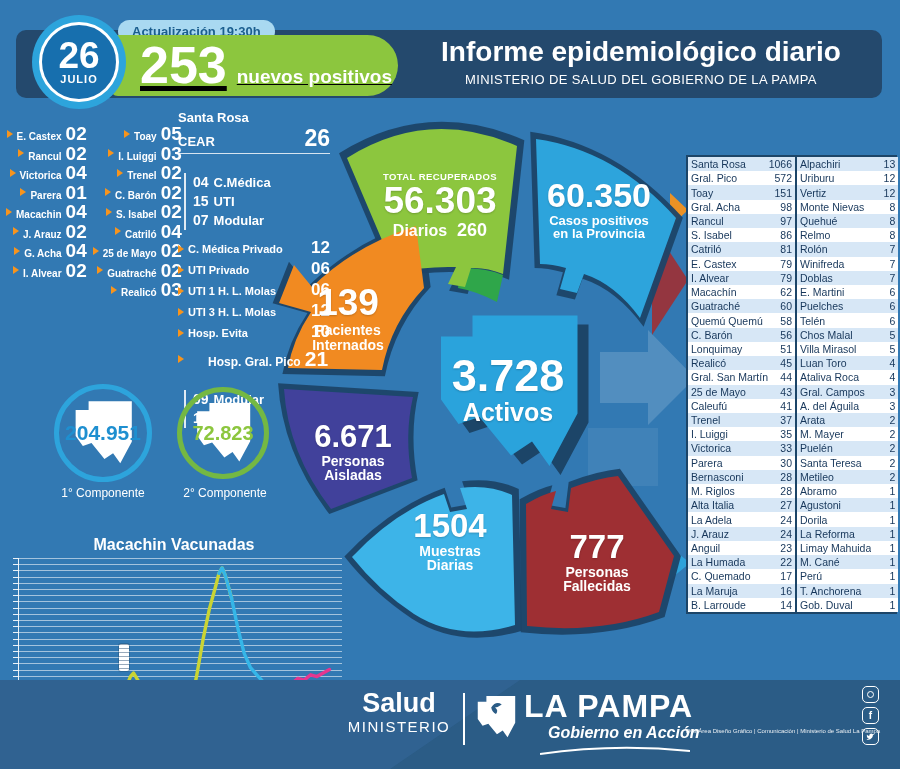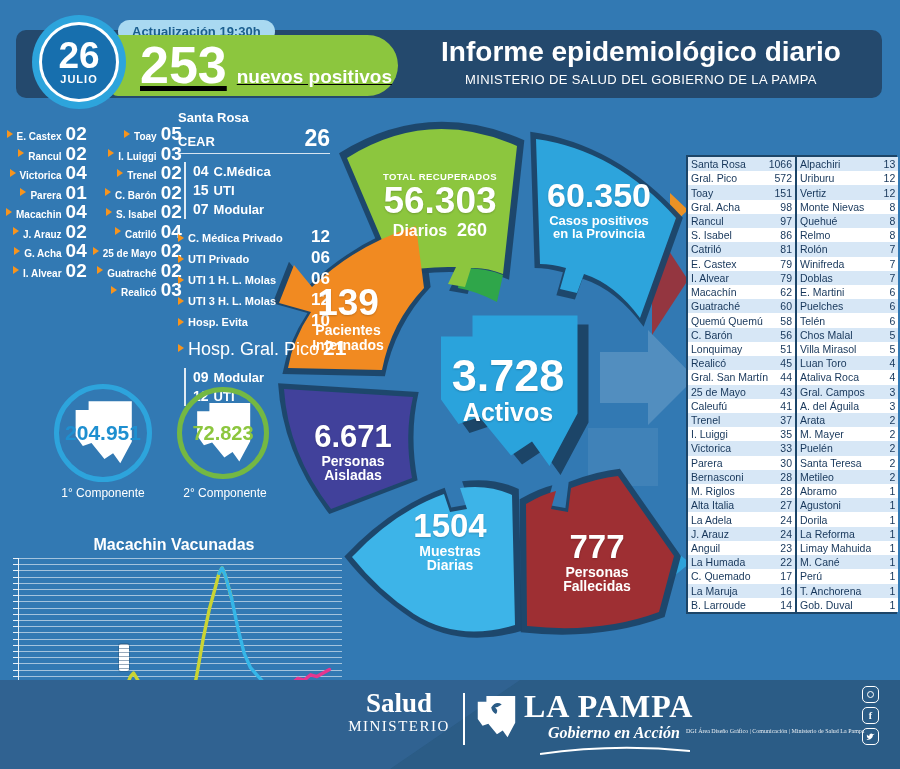--- a/index.html
+++ b/index.html
@@ -34,29 +34,29 @@
     border-left:6px solid var(--aorange);margin-right:4px;align-self:center;}
   .dc-name{font-size:10px;font-weight:bold;color:#fff;white-space:nowrap;}
   .dc-val{font-size:19px;font-weight:bold;color:#fff;margin-left:4px;line-height:1;}
 
   
   .hosp{left:178px;top:110px;width:152px;z-index:2;color:#fff;}
   .hosp-region{font-size:13px;font-weight:bold;}
   .cear-row{display:flex;align-items:baseline;justify-content:space-between;border-bottom:1px solid rgba(255,255,255,.8);padding-bottom:1px;}
   .cear-lbl{font-size:13px;font-weight:bold;}
   .cear-val{font-size:23px;font-weight:bold;}
-  .bracket{border-left:2px solid rgba(255,255,255,.85);margin-left:6px;padding-left:7px;margin-top:8px;}
+  .bracket{border-left:2px solid rgba(255,255,255,.85);margin-left:6px;padding-left:7px;margin-top:19px;}
   .br-item{font-size:13px;font-weight:bold;line-height:18px;white-space:nowrap;}
   .br-item .num{font-size:14px;margin-right:5px;}
   .hrows{margin-top:8px;}
   .hrow{display:flex;align-items:baseline;height:21px;}
   .hrow .lbl{font-size:11px;font-weight:bold;white-space:nowrap;}
   .hrow .val{font-size:17px;font-weight:bold;margin-left:auto;}
   .gp-row{display:flex;align-items:baseline;margin-top:4px;}
-  .gp-row .lbl{font-size:18px;font-weight:normal;white-space:nowrap;}
+  .gp-row .lbl{font-size:12px;font-weight:bold;white-space:nowrap;margin-left:20px;}
   .gp-row .val{font-size:21px;font-weight:bold;margin-left:4px;}
 
   
   .vcirc{border-radius:50%;display:flex;align-items:center;justify-content:center;z-index:2;}
   .vc1{left:54px;top:384px;width:98px;height:98px;border:5px solid var(--sky);}
   .vc2{left:177px;top:387px;width:92px;height:92px;border:5px solid var(--circleGreen);}
   .vcirc svg{position:absolute;}
   .vc-num{position:relative;font-weight:bold;z-index:2;}
   .vc1 .vc-num{font-size:21px;color:var(--circleBlueText);}
   .vc2 .vc-num{font-size:20px;color:var(--lime);}
@@ -87,21 +87,21 @@
   
   .ctab{left:686px;top:155px;width:211px;height:459px;background:var(--navy);padding:2px;
     display:flex;gap:2px;z-index:3;}
   .ctab .sub{flex:1;display:flex;flex-direction:column;}
   .crow{flex:1;display:flex;align-items:center;padding:0 3px;background:#fff;}
   .crow:nth-child(odd){background:var(--alt);}
   .crow .n{font-size:10.5px;color:var(--ttext);white-space:nowrap;overflow:hidden;flex:1;}
   .crow .v{font-size:10.5px;color:var(--ttext);text-align:right;min-width:24px;}
 
   
-  .footer{left:0;top:680px;width:900px;height:89px;background:var(--footer);z-index:3;overflow:hidden;font-family:Liberation Serif, serif;}
+  .footer{left:0;top:680px;width:900px;height:89px;background:var(--footer);z-index:3;overflow:hidden;}
   .footer-light{position:absolute;left:0;top:0;width:520px;height:89px;background:var(--footerLight);
     clip-path:polygon(0 0,100% 0,75% 100%,0 100%);opacity:.55;}
   .salud{position:absolute;left:340px;top:10px;width:118px;text-align:center;color:#fff;}
   .salud .s1{font-size:27px;font-weight:bold;line-height:1;}
   .salud .s2{font-size:15px;letter-spacing:1.5px;line-height:1.3;}
   .fdiv{position:absolute;left:463px;top:13px;width:2px;height:52px;background:#fff;}
   .flogo{position:absolute;left:472px;top:10px;}
   .brand{position:absolute;left:524px;top:8px;color:#fff;font-size:32px;font-weight:bold;letter-spacing:1px;}
   .brand-sub{position:absolute;left:548px;top:44px;color:#fff;font-size:16px;font-style:italic;font-weight:bold;}
   .swoosh{position:absolute;left:540px;top:66px;}

